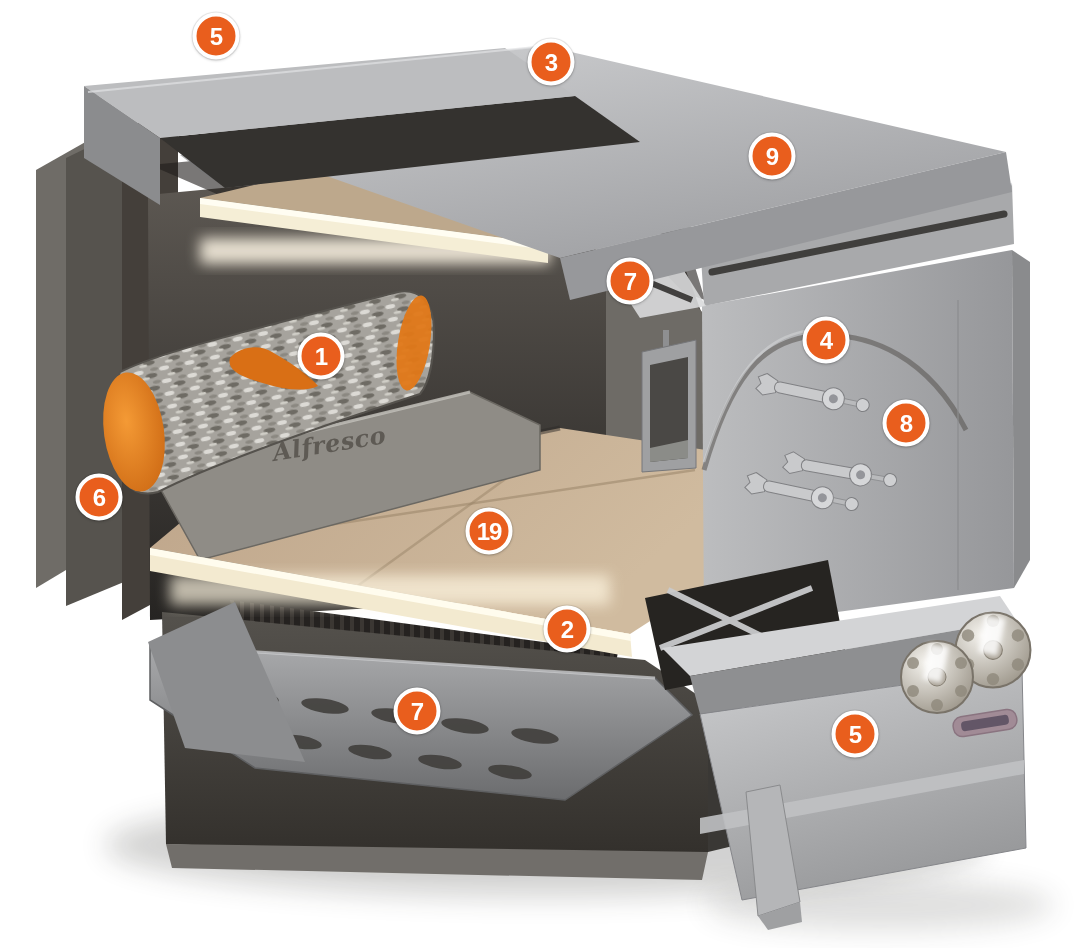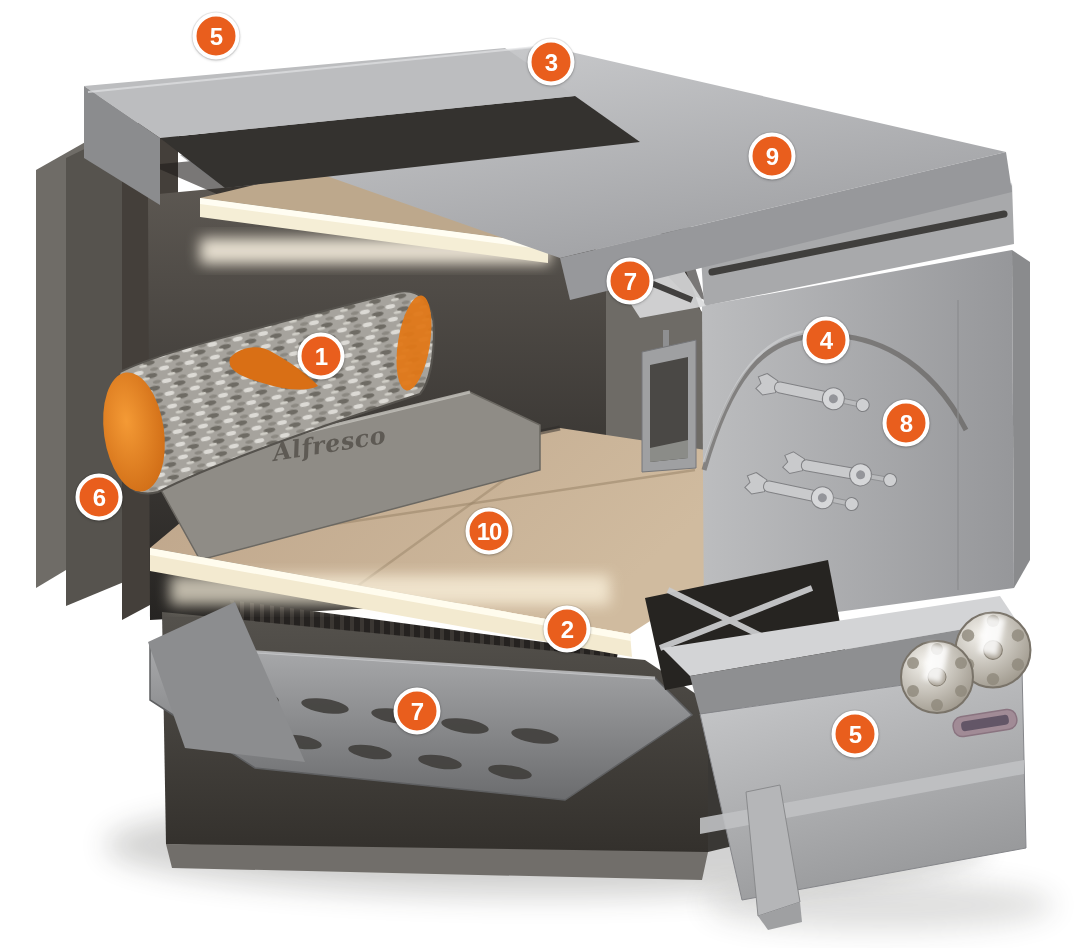--- a/index.html
+++ b/index.html
@@ -261,18 +261,18 @@
 <div class="callouts" style="--badge-fill: #e95e1d; --badge-ring: #ffffff; --badge-num: #ffffff;">
       <div class="callout" style="left: 321px; top: 356px;">1</div>
       <div class="callout" style="left: 567px; top: 629px;">2</div>
       <div class="callout" style="left: 551px; top: 62px;">3</div>
       <div class="callout" style="left: 826px; top: 340px;">4</div>
       <div class="callout" style="left: 216px; top: 36px;">5</div>
       <div class="callout" style="left: 99px; top: 497px;">6</div>
       <div class="callout" style="left: 417px; top: 711px;">7</div>
       <div class="callout" style="left: 906px; top: 423px;">8</div>
       <div class="callout" style="left: 772px; top: 156px;">9</div>
-      <div class="callout" style="left: 489px; top: 531px;">10</div>
+      <div class="callout" style="left: 489px; top: 531px;">19</div>
       <div class="callout" style="left: 630px; top: 281px;">7</div>
       <div class="callout" style="left: 855px; top: 734px;">5</div>
     </div>
 
 </div>
 
 </body></html>

